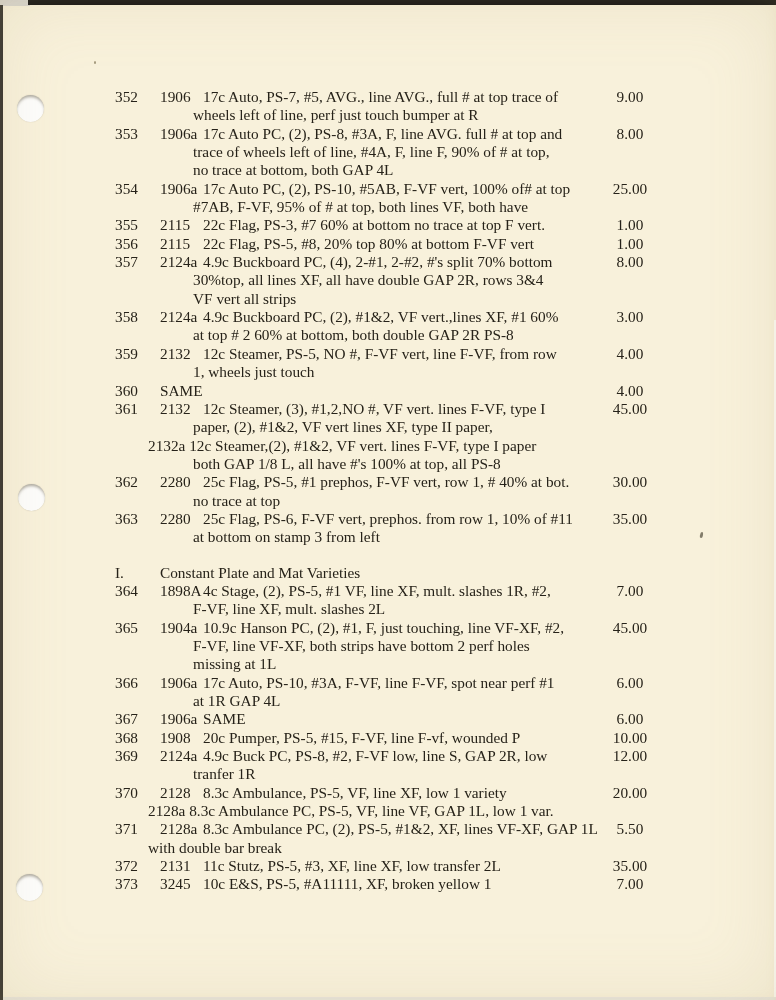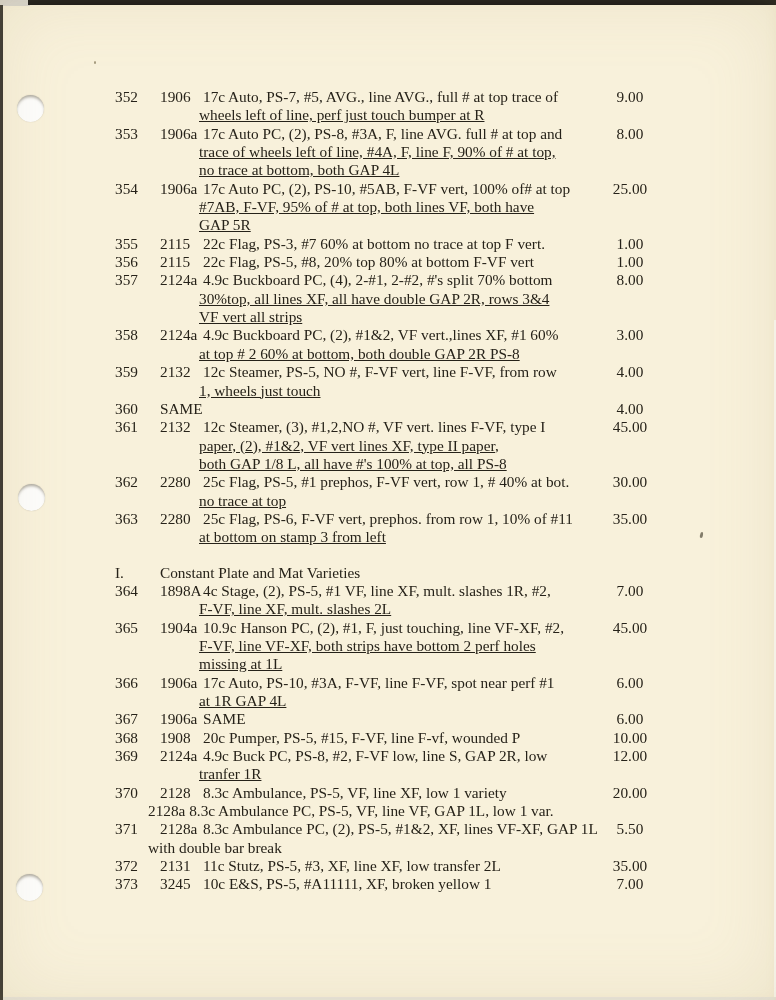--- a/index.html
+++ b/index.html
@@ -28,21 +28,21 @@
   .mark-comma{position:absolute;left:700px;top:532px;width:3px;height:6px;background:#6e6857;
     border-radius:50% 50% 50% 50%/62% 62% 38% 38%;transform:rotate(12deg);opacity:.85;}
   
   .listing{position:absolute;left:0;top:88px;width:776px;font-size:15.3px;}
   .line{position:relative;height:18.35px;line-height:18.35px;white-space:nowrap;padding-left:20px;}
   .spacer{height:17px;}
   .line span{position:absolute;top:0;}
   .c-lot{left:115px;}
   .c-scott{left:148px;margin-left:12px;}
   .c-desc{left:203px;}
-  .c-cont{left:199px;text-decoration:underline;}
+  .c-cont{left:193px;}
   .c-scottind{left:148px;}
   .c-price{left:584px;width:92px;text-align:center;}
 </style>
 </head>
 <body>
 
 <div class="edge-topleft"></div>
 <div class="edge-top"></div>
 <div class="edge-left"></div>
 <div class="edge-bottom"></div>
@@ -80,23 +80,20 @@
     <div class="line">
       <span class="c-lot">354</span>
       <span class="c-scott">1906a</span>
       <span class="c-desc">17c Auto PC, (2), PS-10, #5AB, F-VF vert, 100% of# at top</span>
       <span class="c-price">25.00</span>
     </div>
     <div class="line">
       <span class="c-cont">#7AB, F-VF, 95% of # at top, both lines VF, both have</span>
     </div>
     <div class="line">
-      <span class="c-cont">GAP 5R</span>
-    </div>
-    <div class="line">
       <span class="c-lot">355</span>
       <span class="c-scott">2115</span>
       <span class="c-desc">22c Flag, PS-3, #7 60% at bottom no trace at top F vert.</span>
       <span class="c-price">1.00</span>
     </div>
     <div class="line">
       <span class="c-lot">356</span>
       <span class="c-scott">2115</span>
       <span class="c-desc">22c Flag, PS-5, #8, 20% top 80% at bottom F-VF vert</span>
       <span class="c-price">1.00</span>
@@ -139,20 +136,23 @@
     <div class="line">
       <span class="c-lot">361</span>
       <span class="c-scott">2132</span>
       <span class="c-desc">12c Steamer, (3), #1,2,NO #, VF vert. lines F-VF, type I</span>
       <span class="c-price">45.00</span>
     </div>
     <div class="line">
       <span class="c-cont">paper, (2), #1&amp;2, VF vert lines XF, type II paper,</span>
     </div>
     <div class="line">
+      <span class="c-scottind">2132a 12c Steamer,(2), #1&amp;2, VF vert. lines F-VF, type I paper</span>
+    </div>
+    <div class="line">
       <span class="c-cont">both GAP 1/8 L, all have #'s 100% at top, all PS-8</span>
     </div>
     <div class="line">
       <span class="c-lot">362</span>
       <span class="c-scott">2280</span>
       <span class="c-desc">25c Flag, PS-5, #1 prephos, F-VF vert, row 1, # 40% at bot.</span>
       <span class="c-price">30.00</span>
     </div>
     <div class="line">
       <span class="c-cont">no trace at top</span>

